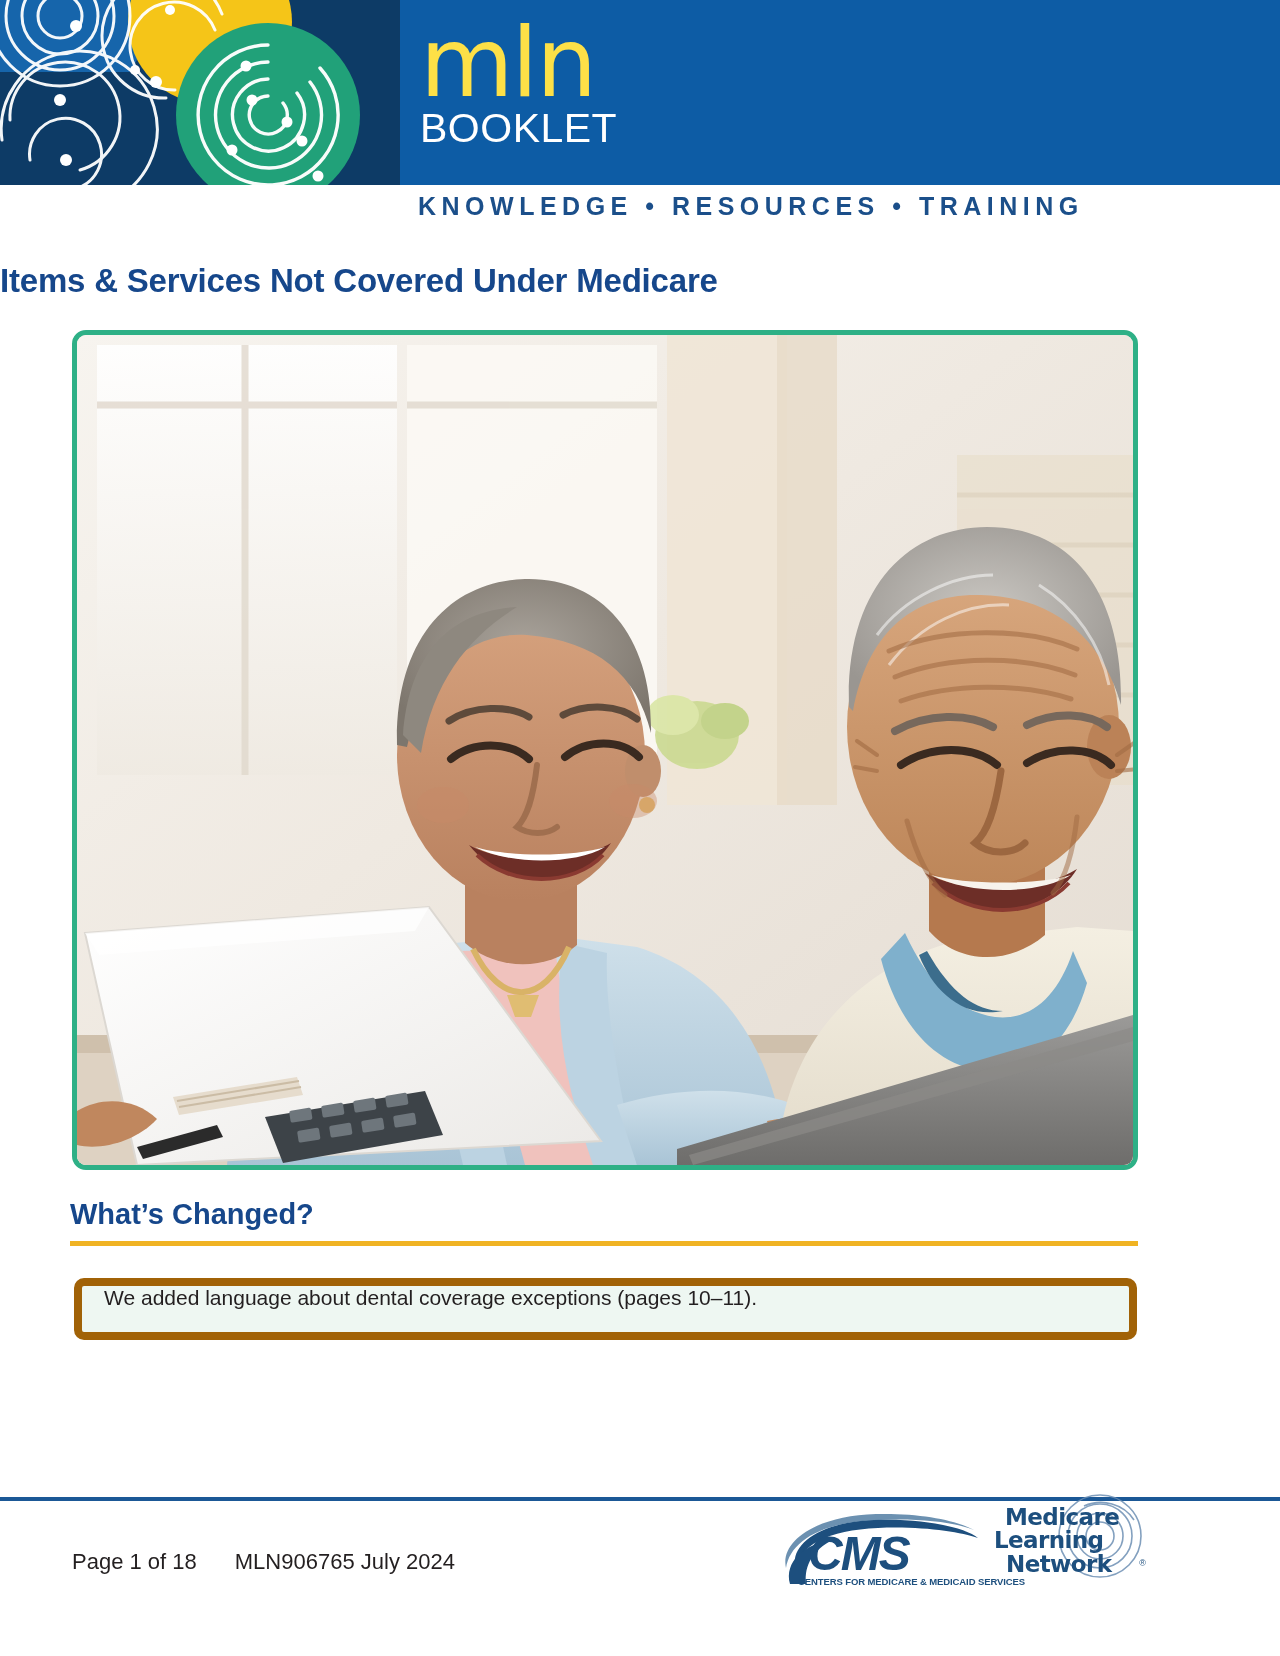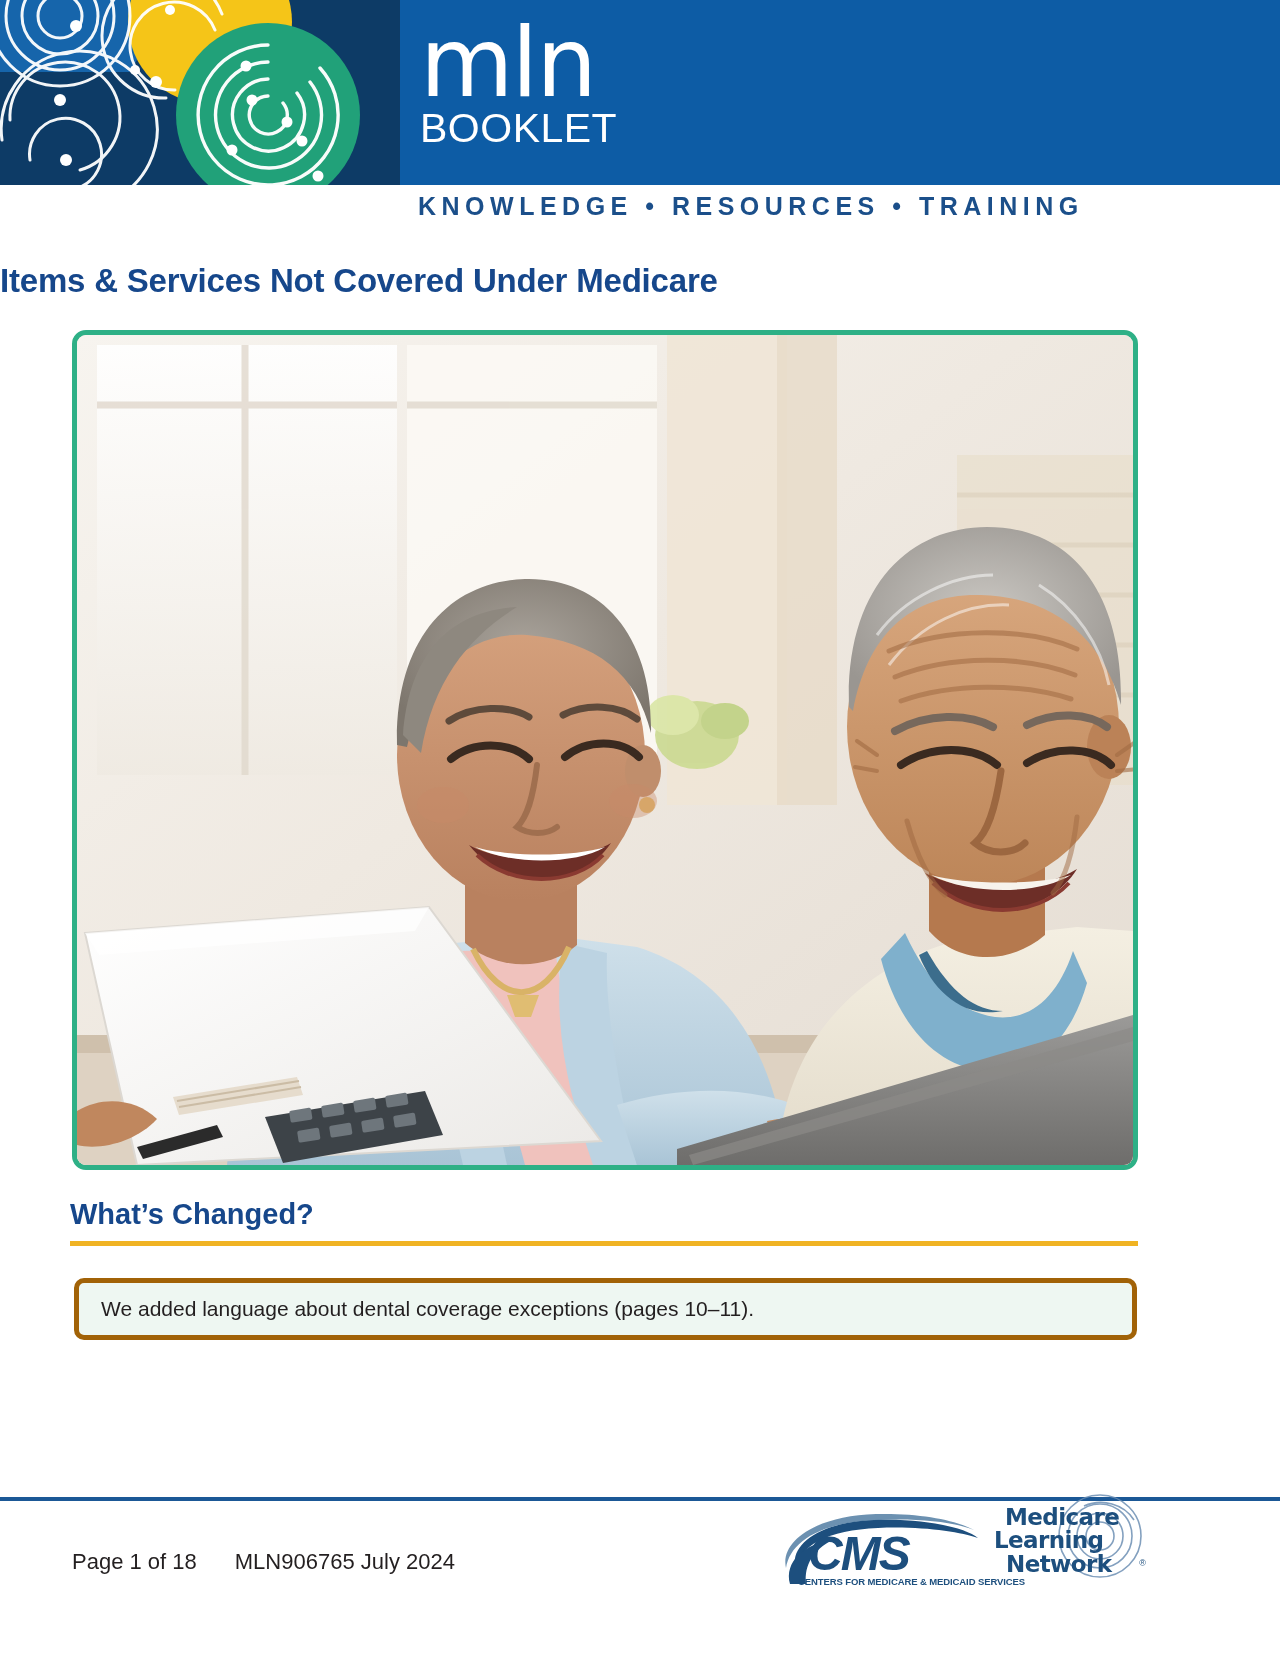--- a/index.html
+++ b/index.html
@@ -43,21 +43,21 @@
     top: 18px;
     width: 420px;
     height: 160px;
   }
 
   .mln-word {
     font-family: "DejaVu Sans", sans-serif;
     font-size: 96px;
     font-weight: 400;
     line-height: 0.95;
-    color: #ffffff;
+    color: #fde047;
     letter-spacing: -2px;
   }
 
   .booklet-word {
     font-family: "Liberation Sans", sans-serif;
     font-size: 41px;
     font-weight: 400;
     color: #ffffff;
     letter-spacing: 0.5px;
     margin-top: -4px;
@@ -135,25 +135,24 @@
     height: 5px;
     background: #f0b323;
   }
 
   .callout {
     position: absolute;
     left: 74px;
     top: 1278px;
     width: 1063px;
     height: 62px;
-    border: 5px solid #a16207;
+    border: 8px solid #a16207;
     border-radius: 10px;
     background: #eef7f2;
     display: flex;
-    align-items: center;
   }
 
   .callout-text {
     padding-left: 22px;
     font-size: 21px;
     color: #231f20;
   }
 
   .note-text {
     position: absolute;

